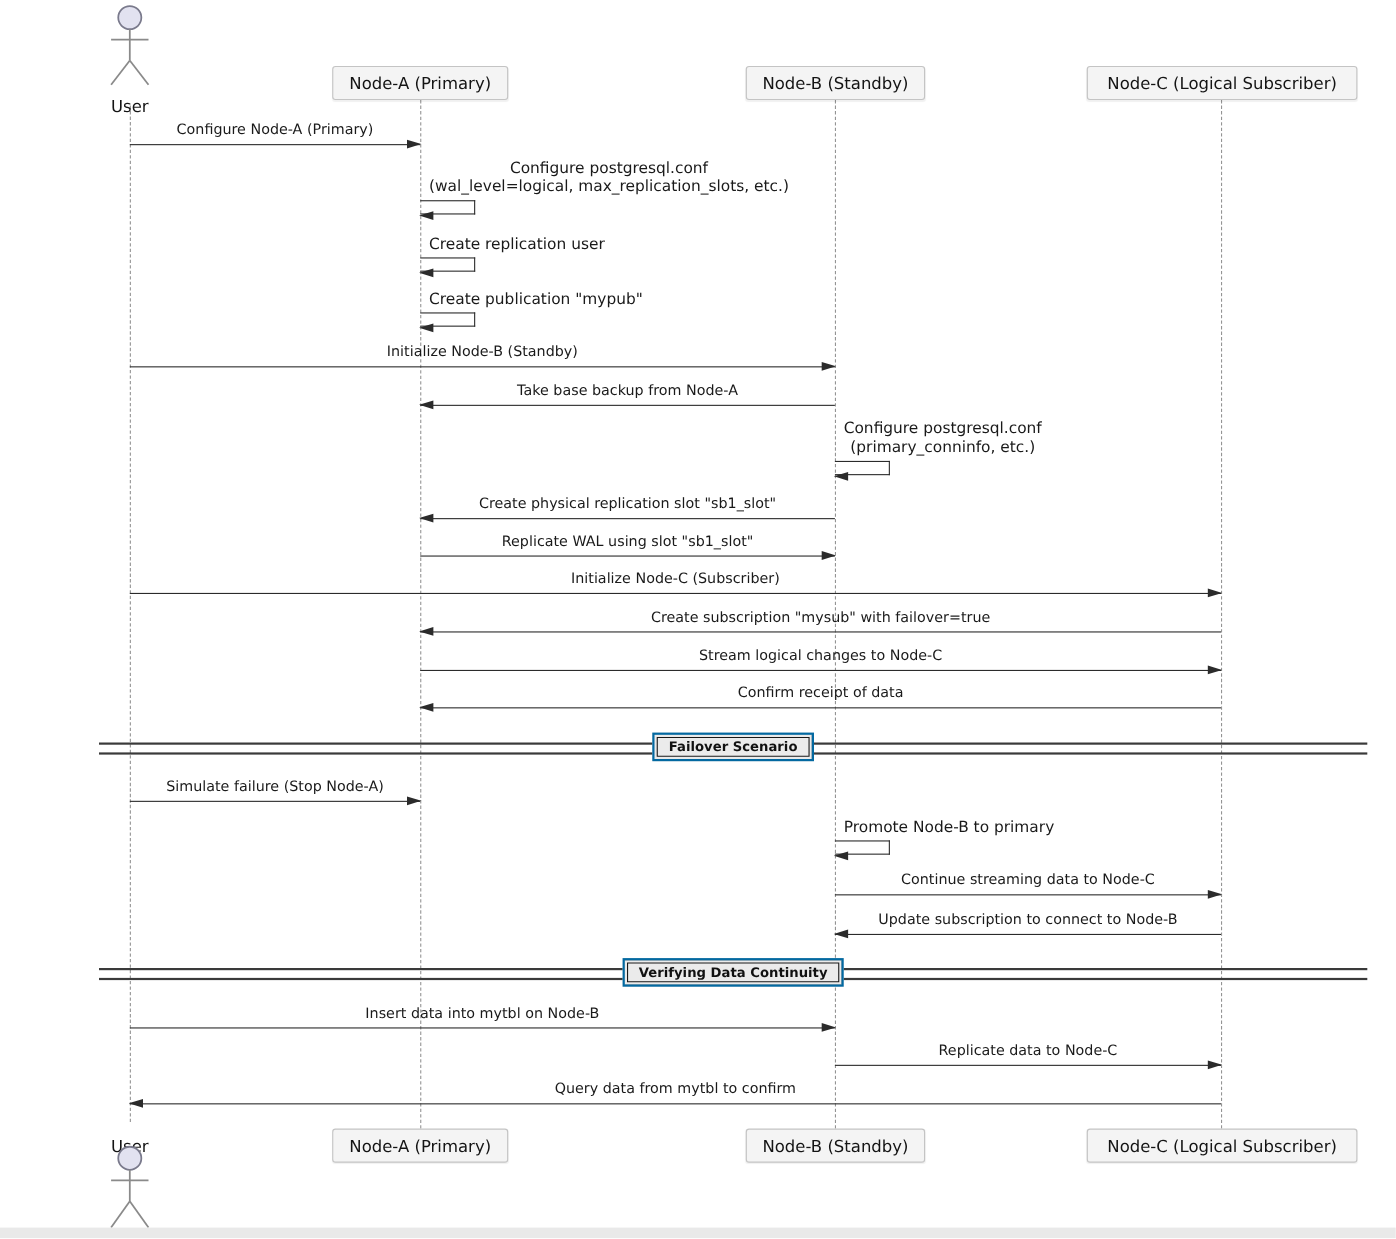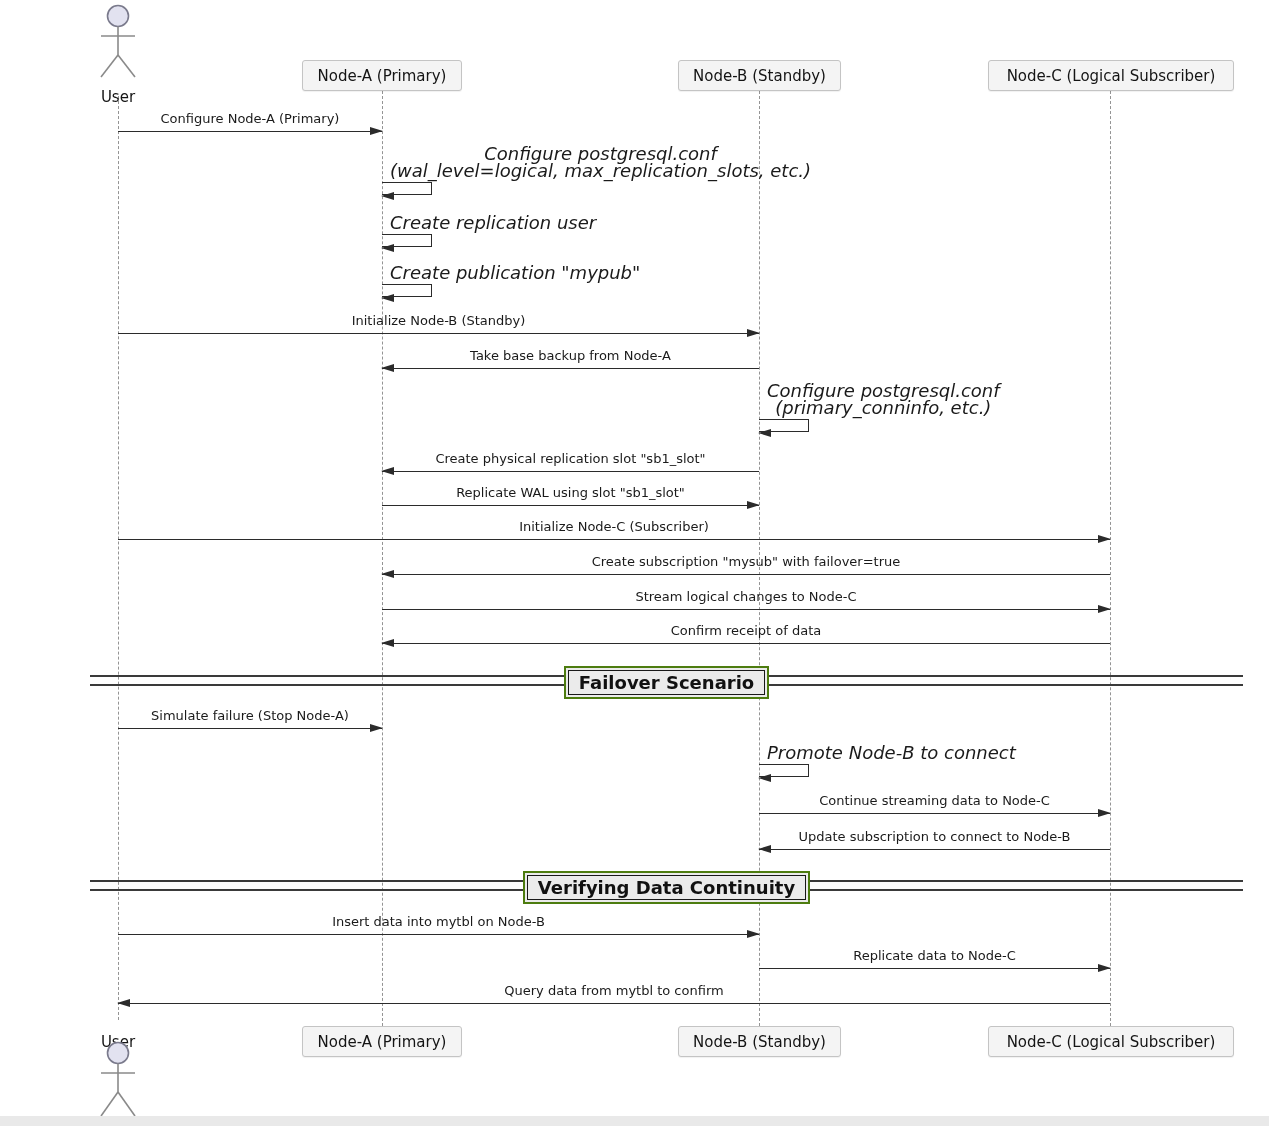--- a/index.html
+++ b/index.html
@@ -28,37 +28,37 @@
   .msg .ln::before { content:''; position:absolute; left:0; right:0; top:4px; border-top:1.5px solid #2b2b2b; }
   .msg.dirR .ln::after {
     content:''; position:absolute; right:-1px; top:0.2px; width:0; height:0;
     border-left:13px solid #2b2b2b; border-top:4.6px solid transparent; border-bottom:4.6px solid transparent;
   }
   .msg.dirL .ln::after {
     content:''; position:absolute; left:-1px; top:0.2px; width:0; height:0;
     border-right:13px solid #2b2b2b; border-top:4.6px solid transparent; border-bottom:4.6px solid transparent;
   }
   
-  .selfmsg { position:absolute; font-size:18px;font-style:italic; }
+  .selfmsg { position:absolute; font-size:14px; }
   .selfmsg .lbl { white-space:pre-line; text-align:center; line-height:17px; margin-left:8px; width:max-content; }
   .selfmsg .loop { position:relative; margin-top:3px; width:50px; height:13px; box-sizing:border-box;
     border:1.5px solid #2b2b2b; border-left:none; }
   .selfmsg .loop::after {
     content:''; position:absolute; left:-1px; bottom:-6.2px; width:0; height:0;
     border-right:13px solid #2b2b2b; border-top:4.6px solid transparent; border-bottom:4.6px solid transparent;
   }
   
   .divider { position:absolute; left:90px; width:1153px; height:28px; }
   .divider::before { content:''; position:absolute; left:0; right:0; top:9px; height:7px;
     border-top:2px solid #3a3a3a; border-bottom:2px solid #3a3a3a; }
   .divider .dbox {
     position:relative; margin:0 auto; width:max-content; padding:4px 13px;
-    background:#ebebeb; border:2px solid #4d7c0f;
+    background:#ebebeb; border:2px solid #0369a1;
     box-shadow: inset 0 0 0 2px #ebebeb, inset 0 0 0 3px #181818;
-    font-size:18px; font-weight:bold; color:#111; text-align:right;
+    font-size:12px; font-weight:bold; color:#111; text-align:right;
   }
   
   .bottom-strip { position:absolute; left:0; bottom:0; width:1269px; height:10px; background:#e9e9e9; }
 </style>
 </head>
 <body>
 
 <div class="canvas">
 
   <div class="lifeline" style="left:118px; top:96px;  height:924px;"></div>
@@ -149,21 +149,21 @@
   <div class="divider" style="top:666px;">
     <div class="dbox">Failover Scenario</div>
   </div>
 
   <div class="msg dirR" style="left:118px; top:707px; width:264px;">
     <div class="lbl">Simulate failure (Stop Node-A)</div>
     <div class="ln"></div>
   </div>
 
   <div class="selfmsg" style="left:759px; top:744px;">
-    <div class="lbl">Promote Node-B to connect</div>
+    <div class="lbl">Promote Node-B to primary</div>
     <div class="loop"></div>
   </div>
 
   <div class="msg dirR" style="left:759px; top:792px; width:351px;">
     <div class="lbl">Continue streaming data to Node-C</div>
     <div class="ln"></div>
   </div>
 
   <div class="msg dirL" style="left:759px; top:828px; width:351px;">
     <div class="lbl">Update subscription to connect to Node-B</div>

